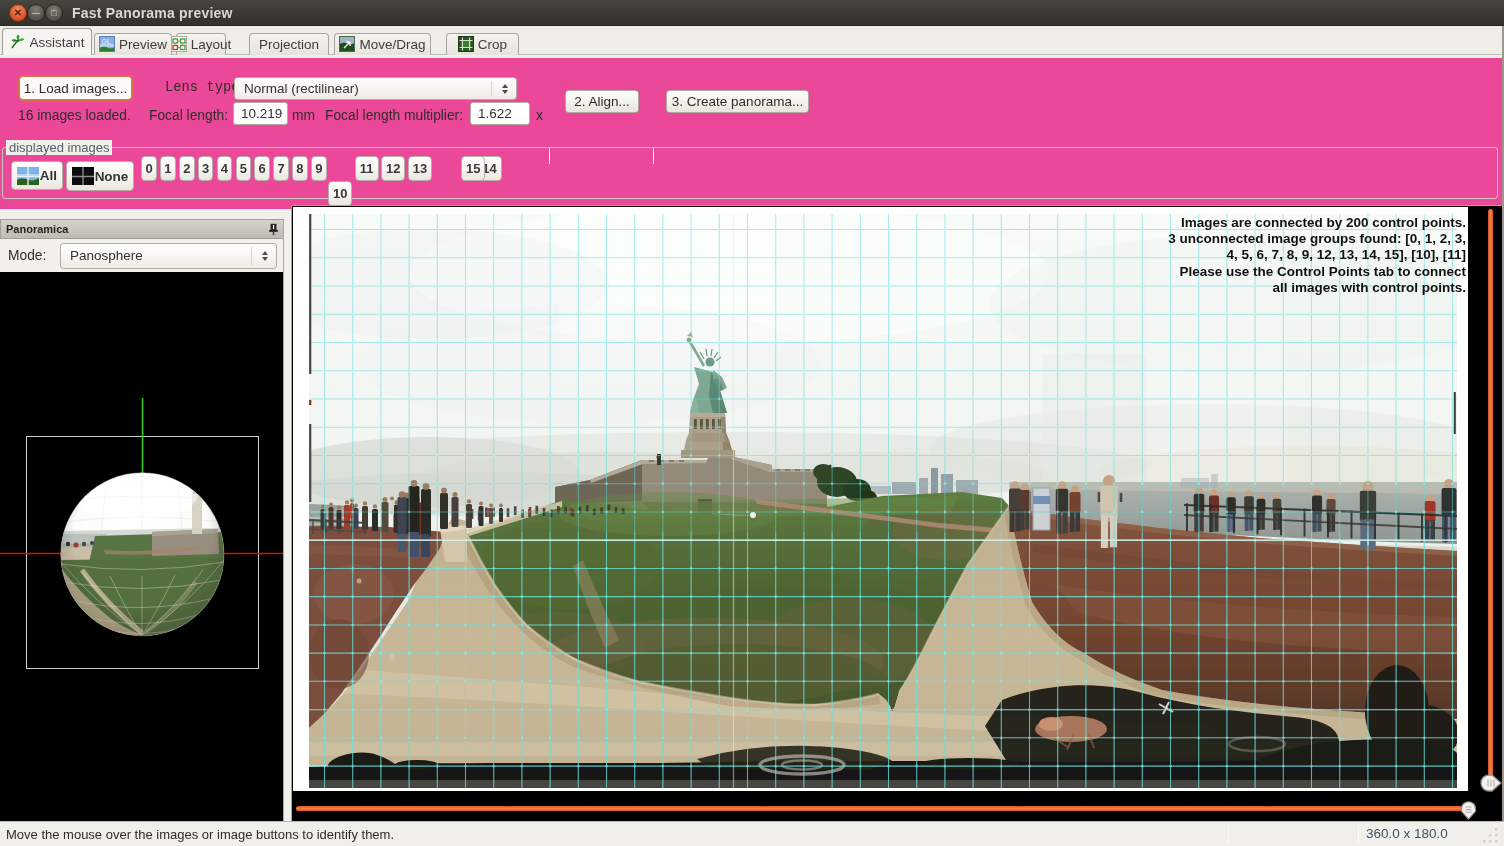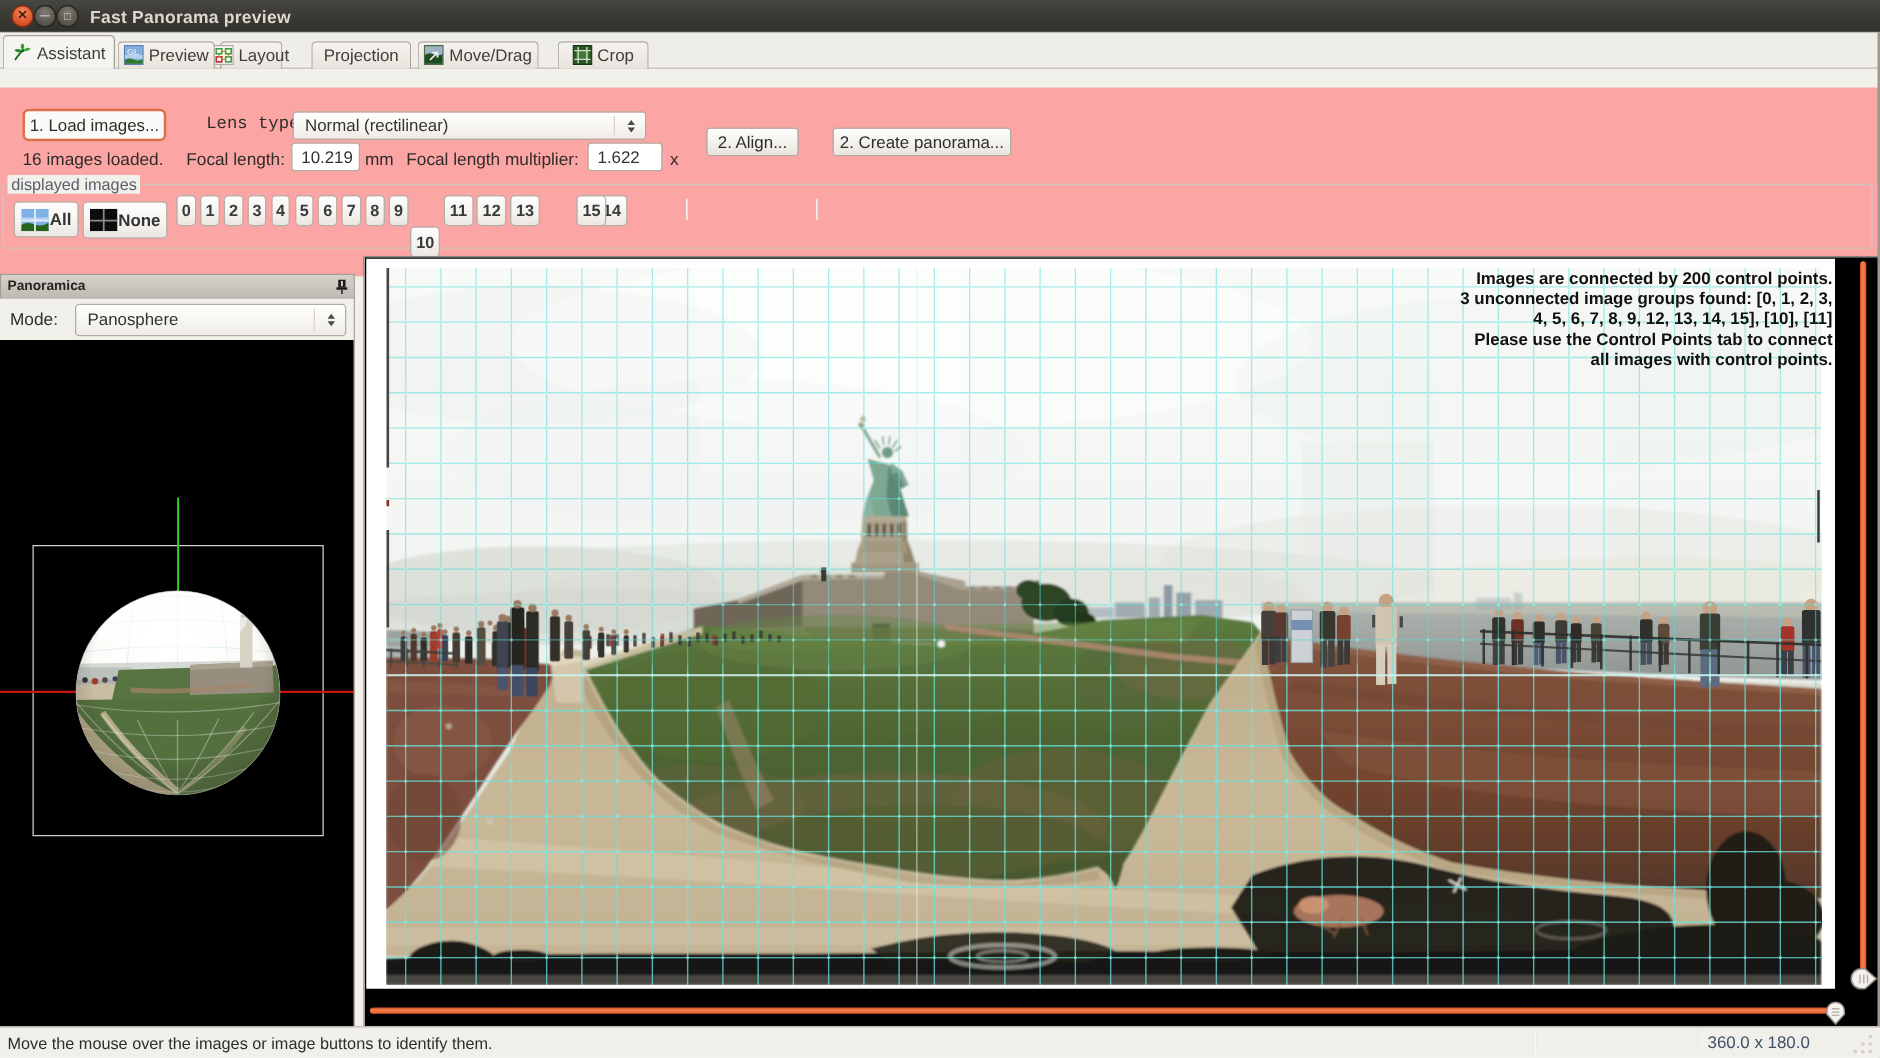--- a/index.html
+++ b/index.html
@@ -16,21 +16,21 @@
 #btn-max span { font-size:9px; }
 #title-text { position:absolute; left:72px; top:5px; font-size:14px; font-weight:bold; color:#dcd8cf; letter-spacing:0.2px; }
 
 #tabstrip { position:absolute; left:0; top:26px; width:1504px; height:29px; background:#efede8; }
 #tabstrip .underline { position:absolute; left:0; top:28px; width:1504px; height:1px; background:#c1bcb4; }
 .tab { position:absolute; top:6.6px; height:22.4px; border:1px solid #aaa49c; border-bottom:none; border-radius:4px 4px 0 0;
   background:linear-gradient(#f5f3ef, #e7e3dc); display:flex; align-items:center; justify-content:center; color:#3f3d38; font-size:13.5px; z-index:2; }
 .tab.active { top:2px; height:27px; background:#f6f4f0; border-color:#a39e96; z-index:3; }
 .tab svg { margin-right:4px; flex:none; }
 
-#panel { position:absolute; left:0; top:70px; width:1504px; height:151px; background:#fca5a5; }
+#panel { position:absolute; left:0; top:58px; width:1504px; height:151px; background:#ec4899; }
 .btn { position:absolute; border:1px solid #b1aba1; border-radius:3.5px; background:linear-gradient(#fefefd,#f3f1ec 55%,#e8e4dd);
   display:flex; align-items:center; justify-content:center; color:#2e2d29; font-size:13.5px; }
 .inputbox { position:absolute; border:1px solid #b1aba1; border-radius:3px; background:#fff; display:flex; align-items:center; padding-left:7px; font-size:13.5px; color:#33322e; }
 .lbl { position:absolute; white-space:nowrap; font-size:13.8px; color:#2e2d29; }
 .combo { position:absolute; border:1px solid #b1aba1; border-radius:3.5px; background:linear-gradient(#ffffff,#f6f4f0 60%,#eeebe5); display:flex; align-items:center; padding-left:9px; font-size:13.5px; color:#33322e; }
 .combo .arrows { position:absolute; right:8px; top:0; height:100%; display:flex; flex-direction:column; justify-content:center; gap:2px; }
 .combo .arrows i { width:0; height:0; border-left:3.5px solid transparent; border-right:3.5px solid transparent; display:block; }
 .combo .arrows i.up { border-bottom:4.5px solid #4c4a45; }
 .combo .arrows i.dn { border-top:4.5px solid #4c4a45; }
 .combo .asep { position:absolute; right:24px; top:3px; bottom:3px; width:1px; background:#d8d4cd; }
@@ -130,21 +130,21 @@
 <div id="panel">
   <div class="btn" style="left:18px; top:17px; width:115px; height:26px; border:2px solid #dd7048; border-radius:5px; background:#fbfaf8;">1. Load images...</div>
   <div class="lbl" style="left:165px; top:22px;font-family:Liberation Mono, monospace;">Lens type:</div>
   <div class="combo" style="left:234px; top:19px; width:283px; height:23px;">Normal (rectilinear)<span class="asep"></span><span class="arrows">
         <i class="up"></i>
         <i class="dn"></i>
       </span></div>
   <div style="position:absolute; left:549px; top:89px; width:1px; height:17px; background:#d2cdc5; border-right:1px solid #fbfaf7;"></div>
   <div style="position:absolute; left:653px; top:89px; width:1px; height:17px; background:#d2cdc5; border-right:1px solid #fbfaf7;"></div>
   <div class="btn" style="left:565px; top:32px; width:74px; height:23px;">2. Align...</div>
-  <div class="btn" style="left:666px; top:32px; width:143px; height:23px;">2. Create panorama...</div>
+  <div class="btn" style="left:666px; top:32px; width:143px; height:23px;">3. Create panorama...</div>
   <div class="lbl" style="left:18px; top:50px;">16 images loaded.</div>
   <div class="lbl" style="left:149px; top:50px;">Focal length:</div>
   <div class="inputbox" style="left:233px; top:44px; width:55px; height:23px;">10.219</div>
   <div class="lbl" style="left:292px; top:50px;">mm</div>
   <div class="lbl" style="left:325px; top:50px;">Focal length multiplier:</div>
   <div class="inputbox" style="left:470px; top:44px; width:60px; height:23px;">1.622</div>
   <div class="lbl" style="left:536px; top:50px;">x</div>
 </div>
 <div id="fs"></div>
 <div id="fs-label">displayed images</div>

